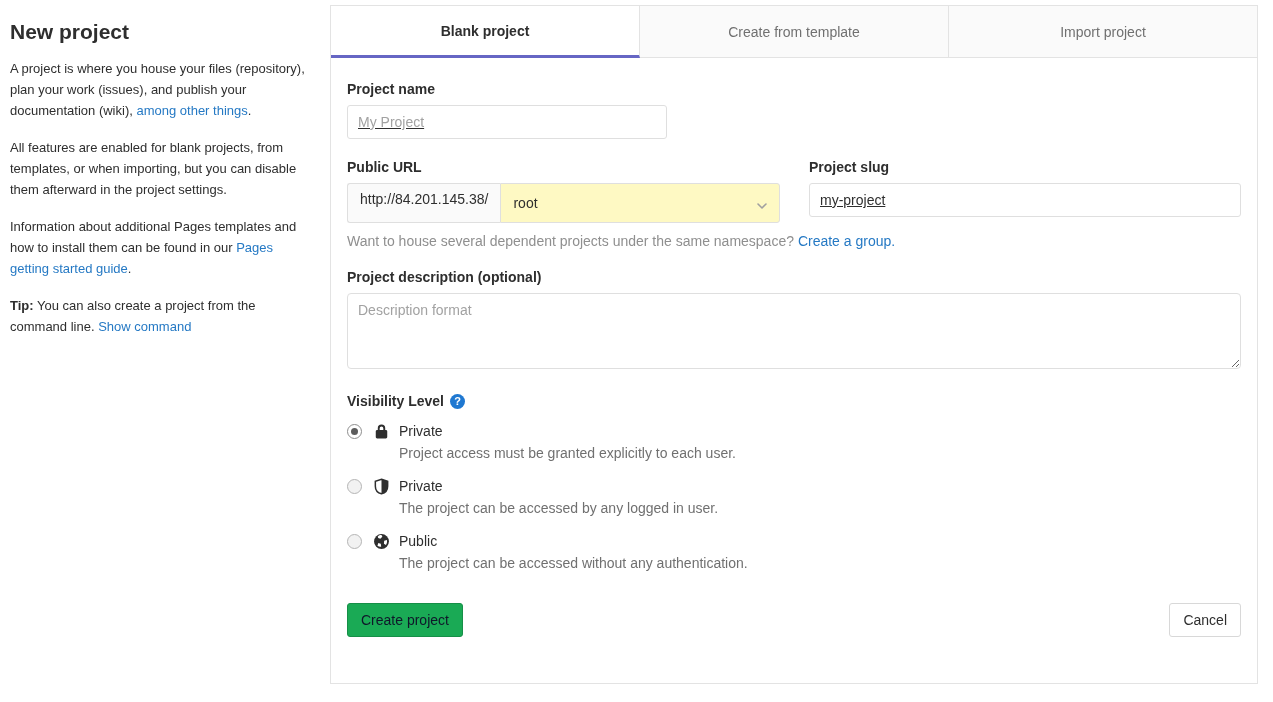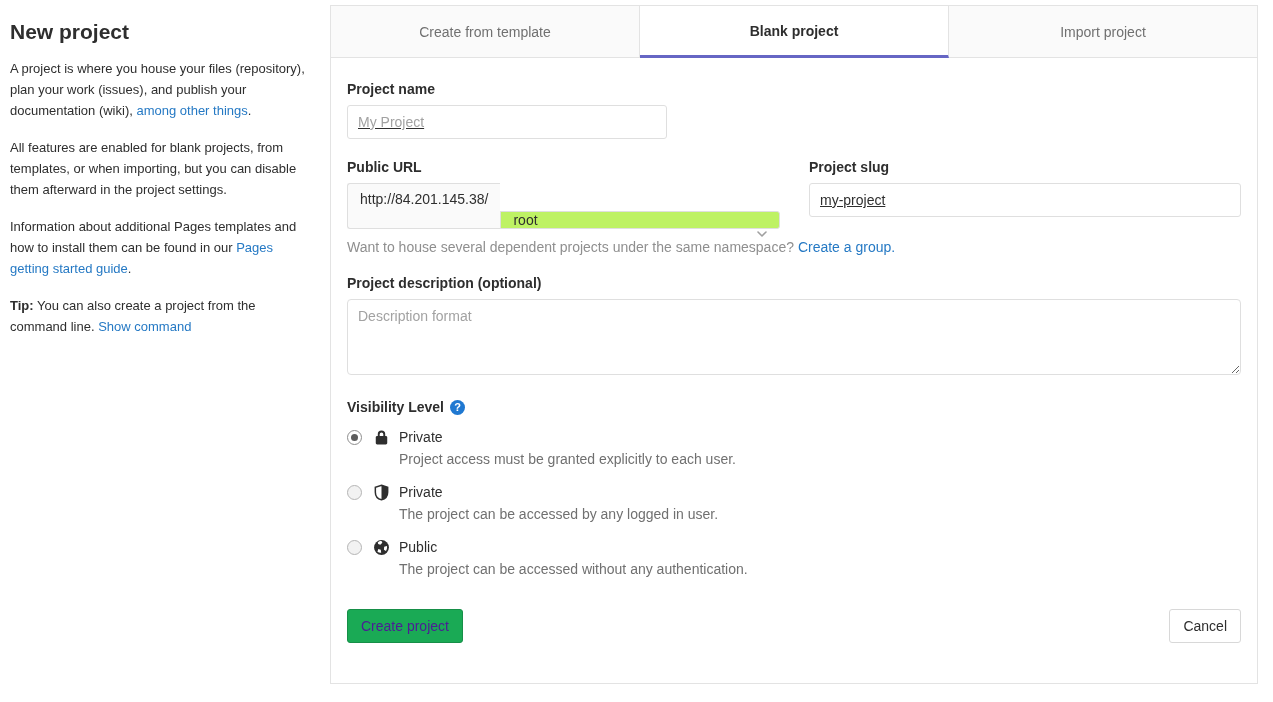--- a/index.html
+++ b/index.html
@@ -49,21 +49,21 @@
   .url-col { width:433px; }
   .slug-col { width:432px; }
   .input-group { display:flex; }
   .input-addon {
     background:#fafafa; border:1px solid #dfdfdf; border-right:none;
     border-radius:3px 0 0 3px; padding:7px 12px; font-size:14px; color:#2e2e2e;
     white-space:nowrap;
   }
   .fake-select {
     position:relative; flex:1; border:1px solid #dfdfdf; border-radius:0 3px 3px 0;
-    background:#bef264; font-size:14px; color:#2e2e2e; padding:0 12px; cursor:pointer;margin-top:28px;
+    background:#fef9c3; font-size:14px; color:#2e2e2e; padding:11px 12px; cursor:pointer;
   }
   .fake-select .chev { position:absolute; right:12px; top:13px; }
   .help-text { font-size:14px; color:#8f8f8f; margin-top:10px; }
 
   textarea.desc-area {
     width:100%; height:76px; border:1px solid #dfdfdf; border-radius:4px;
     padding:8px 10px; font-size:14px; font-family:"Liberation Sans",sans-serif;
     color:#2e2e2e; resize:vertical; outline:none;
   }
   textarea.desc-area::placeholder { color:#a2a2a2; }
@@ -98,41 +98,41 @@
   }
   .readme-texts { margin-left:9px; }
   .readme-label { font-size:14px; font-weight:bold; line-height:18px; cursor:pointer; }
   .readme-desc { font-size:14px; color:#707070; margin-top:6px; line-height:19px; }
 
   .footer { display:flex; justify-content:space-between; align-items:center; margin-top:30px; }
   .btn {
     font-size:14px; font-family:"Liberation Sans",sans-serif; border-radius:3px;
     padding:8px 13px; cursor:pointer;
   }
-  .btn-create { background:#1aaa55; border:1px solid #168f48; color:#4c1d95;text-align:center; }
+  .btn-create { background:#1aaa55; border:1px solid #168f48; color:#0f172a;text-align:center; }
   .btn-cancel { background:#fff; border:1px solid #d8d8d8; color:#2e2e2e; }
 </style>
 </head>
 <body>
 
 <div class="page">
 
   <div class="sidebar">
     <h1>New project</h1>
     <p><span>A project is where you house your files (repository), plan your work (issues), and publish your documentation (wiki), </span><a class="link">among other things</a><span>.</span></p>
     <p>All features are enabled for blank projects, from templates, or when importing, but you can disable them afterward in the project settings.</p>
     <p><span>Information about additional Pages templates and how to install them can be found in our </span><a class="link">Pages getting started guide</a><span>.</span></p>
     <p><b>Tip:</b><span> You can also create a project from the command line. </span><a class="link">Show command</a></p>
   </div>
 
   <div class="panel">
 
     <div class="tabbar">
+      <div class="tab active">Blank project</div>
       <div class="tab">Create from template</div>
-      <div class="tab active">Blank project</div>
       <div class="tab">Import project</div>
     </div>
 
     <div class="form-body">
 
       <div class="group">
         <label class="label">Project name</label>
         <input type="text" class="text-input name-input" placeholder="My Project" style="">
       </div>
 

